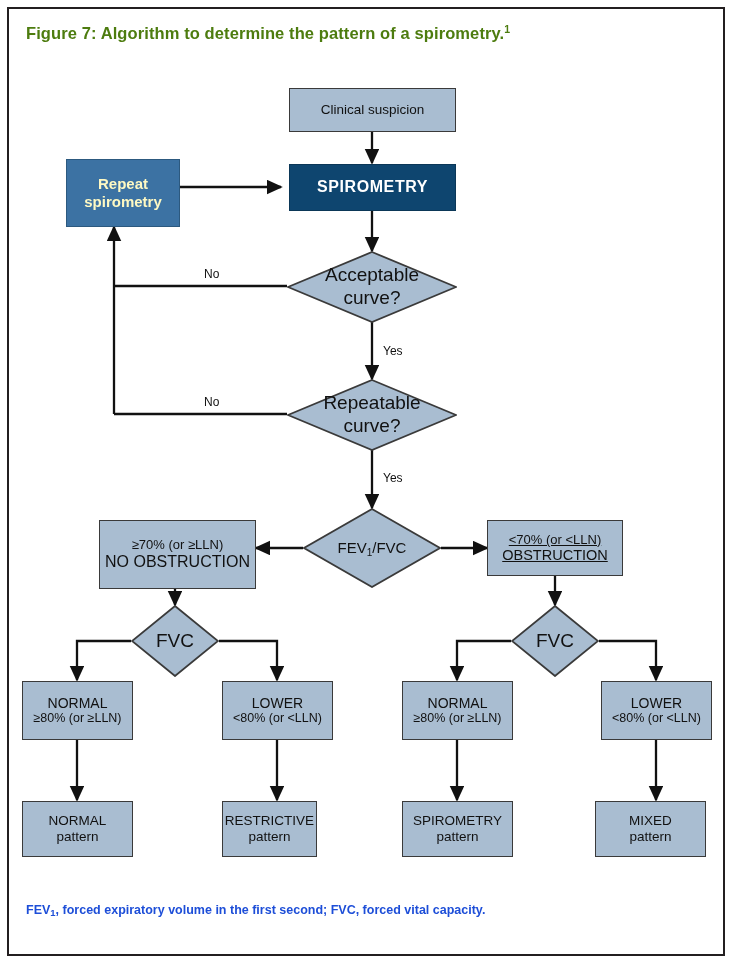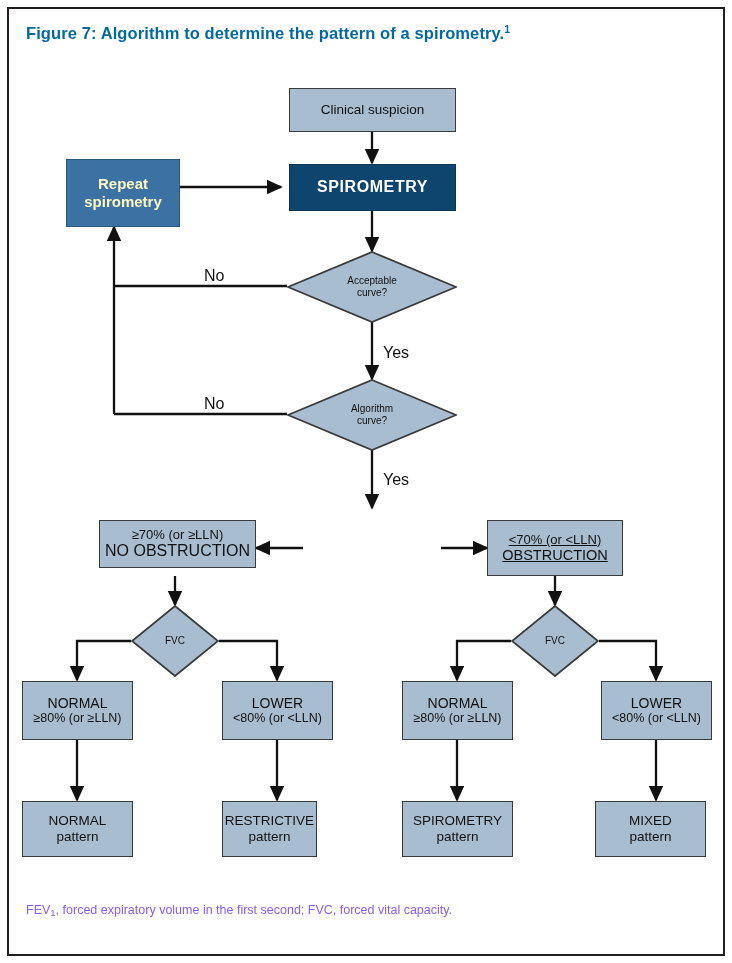--- a/index.html
+++ b/index.html
@@ -31,37 +31,38 @@
     border: 2px solid #231f20;
     pointer-events: none;
   }
 
   .fig-title {
     position: absolute;
     left: 26px;
     top: 24px;
     font-size: 16.5px;
     font-weight: bold;
-    color: #0369a1;
+    color: #4d7c0f;
     letter-spacing: 0.1px;
     white-space: nowrap;
   }
   .fig-title sup {
     font-size: 10.5px;
     vertical-align: super;
     line-height: 0;
   }
 
   .fig-footnote {
     position: absolute;
     left: 26px;
     top: 903px;
     font-size: 12.5px;
-    color: #8b5cf6;
+    color: #1d4ed8;
     white-space: nowrap;
+    font-weight: bold;
   }
   .fig-footnote sub {
     font-size: 9.5px;
     vertical-align: baseline;
     position: relative;
     top: 2px;
     line-height: 0;
   }
 
   
@@ -119,32 +120,32 @@
     text-align: center;
   }
   .diamond .dshape {
     position: absolute;
     left: 0; top: 0;
     width: 100%; height: 100%;
   }
   .diamond .dlabel {
     position: relative;
     z-index: 2;
-    font-size: 10px;
+    font-size: 19px;
     color: #111111;
     line-height: 1.2;
     pointer-events: none;
   }
   .diamond .dlabel.big {
     font-size: 15px;
   }
 
   .edge-label {
     position: absolute;
-    font-size: 16px;
+    font-size: 12px;
     color: #111111;
     white-space: nowrap;
   }
 
   .line1 { display: block; }
   .line2 { display: block; }
 
   .sub1 {
     font-size: 10px;
     vertical-align: baseline;
@@ -228,27 +229,33 @@
       <span class="line1">Acceptable</span>
       <span class="line2">curve?</span>
     </div>
   </div>
 
   <div class="diamond" style="left:287px; top:379px; width:170px; height:72px;">
     <svg class="dshape" viewBox="0 0 170 72" preserveAspectRatio="none">
       <polygon points="85,1 169,36 85,71 1,36" fill="#a9bdd1" stroke="#3a3a3a" stroke-width="1.8"></polygon>
     </svg>
     <div class="dlabel">
-      <span class="line1">Algorithm</span>
+      <span class="line1">Repeatable</span>
       <span class="line2">curve?</span>
     </div>
   </div>
 
-
-  <div class="node box" style="left:99px; top:520px; width:157px; height:48px; font-size:13px;">
+  <div class="diamond" style="left:303px; top:508px; width:138px; height:80px;">
+    <svg class="dshape" viewBox="0 0 138 80" preserveAspectRatio="none">
+      <polygon points="69,1 137,40 69,79 1,40" fill="#a9bdd1" stroke="#3a3a3a" stroke-width="1.8"></polygon>
+    </svg>
+    <div class="dlabel big"><span>FEV</span><span class="sub1">1</span><span>/FVC</span></div>
+  </div>
+
+  <div class="node box" style="left:99px; top:520px; width:157px; height:69px; font-size:13px;">
     <span class="line1">≥70% (or ≥LLN)</span>
     <span class="line2" style="font-size:16px;">NO OBSTRUCTION</span>
   </div>
 
   <div class="node box" style="left:487px; top:520px; width:136px; height:56px; font-size:13px;text-decoration:underline;">
     <span class="line1">&lt;70% (or &lt;LLN)</span>
     <span class="line2" style="font-size:14.5px;">OBSTRUCTION</span>
   </div>
 
   <div class="diamond" style="left:131px; top:605px; width:88px; height:72px;">

